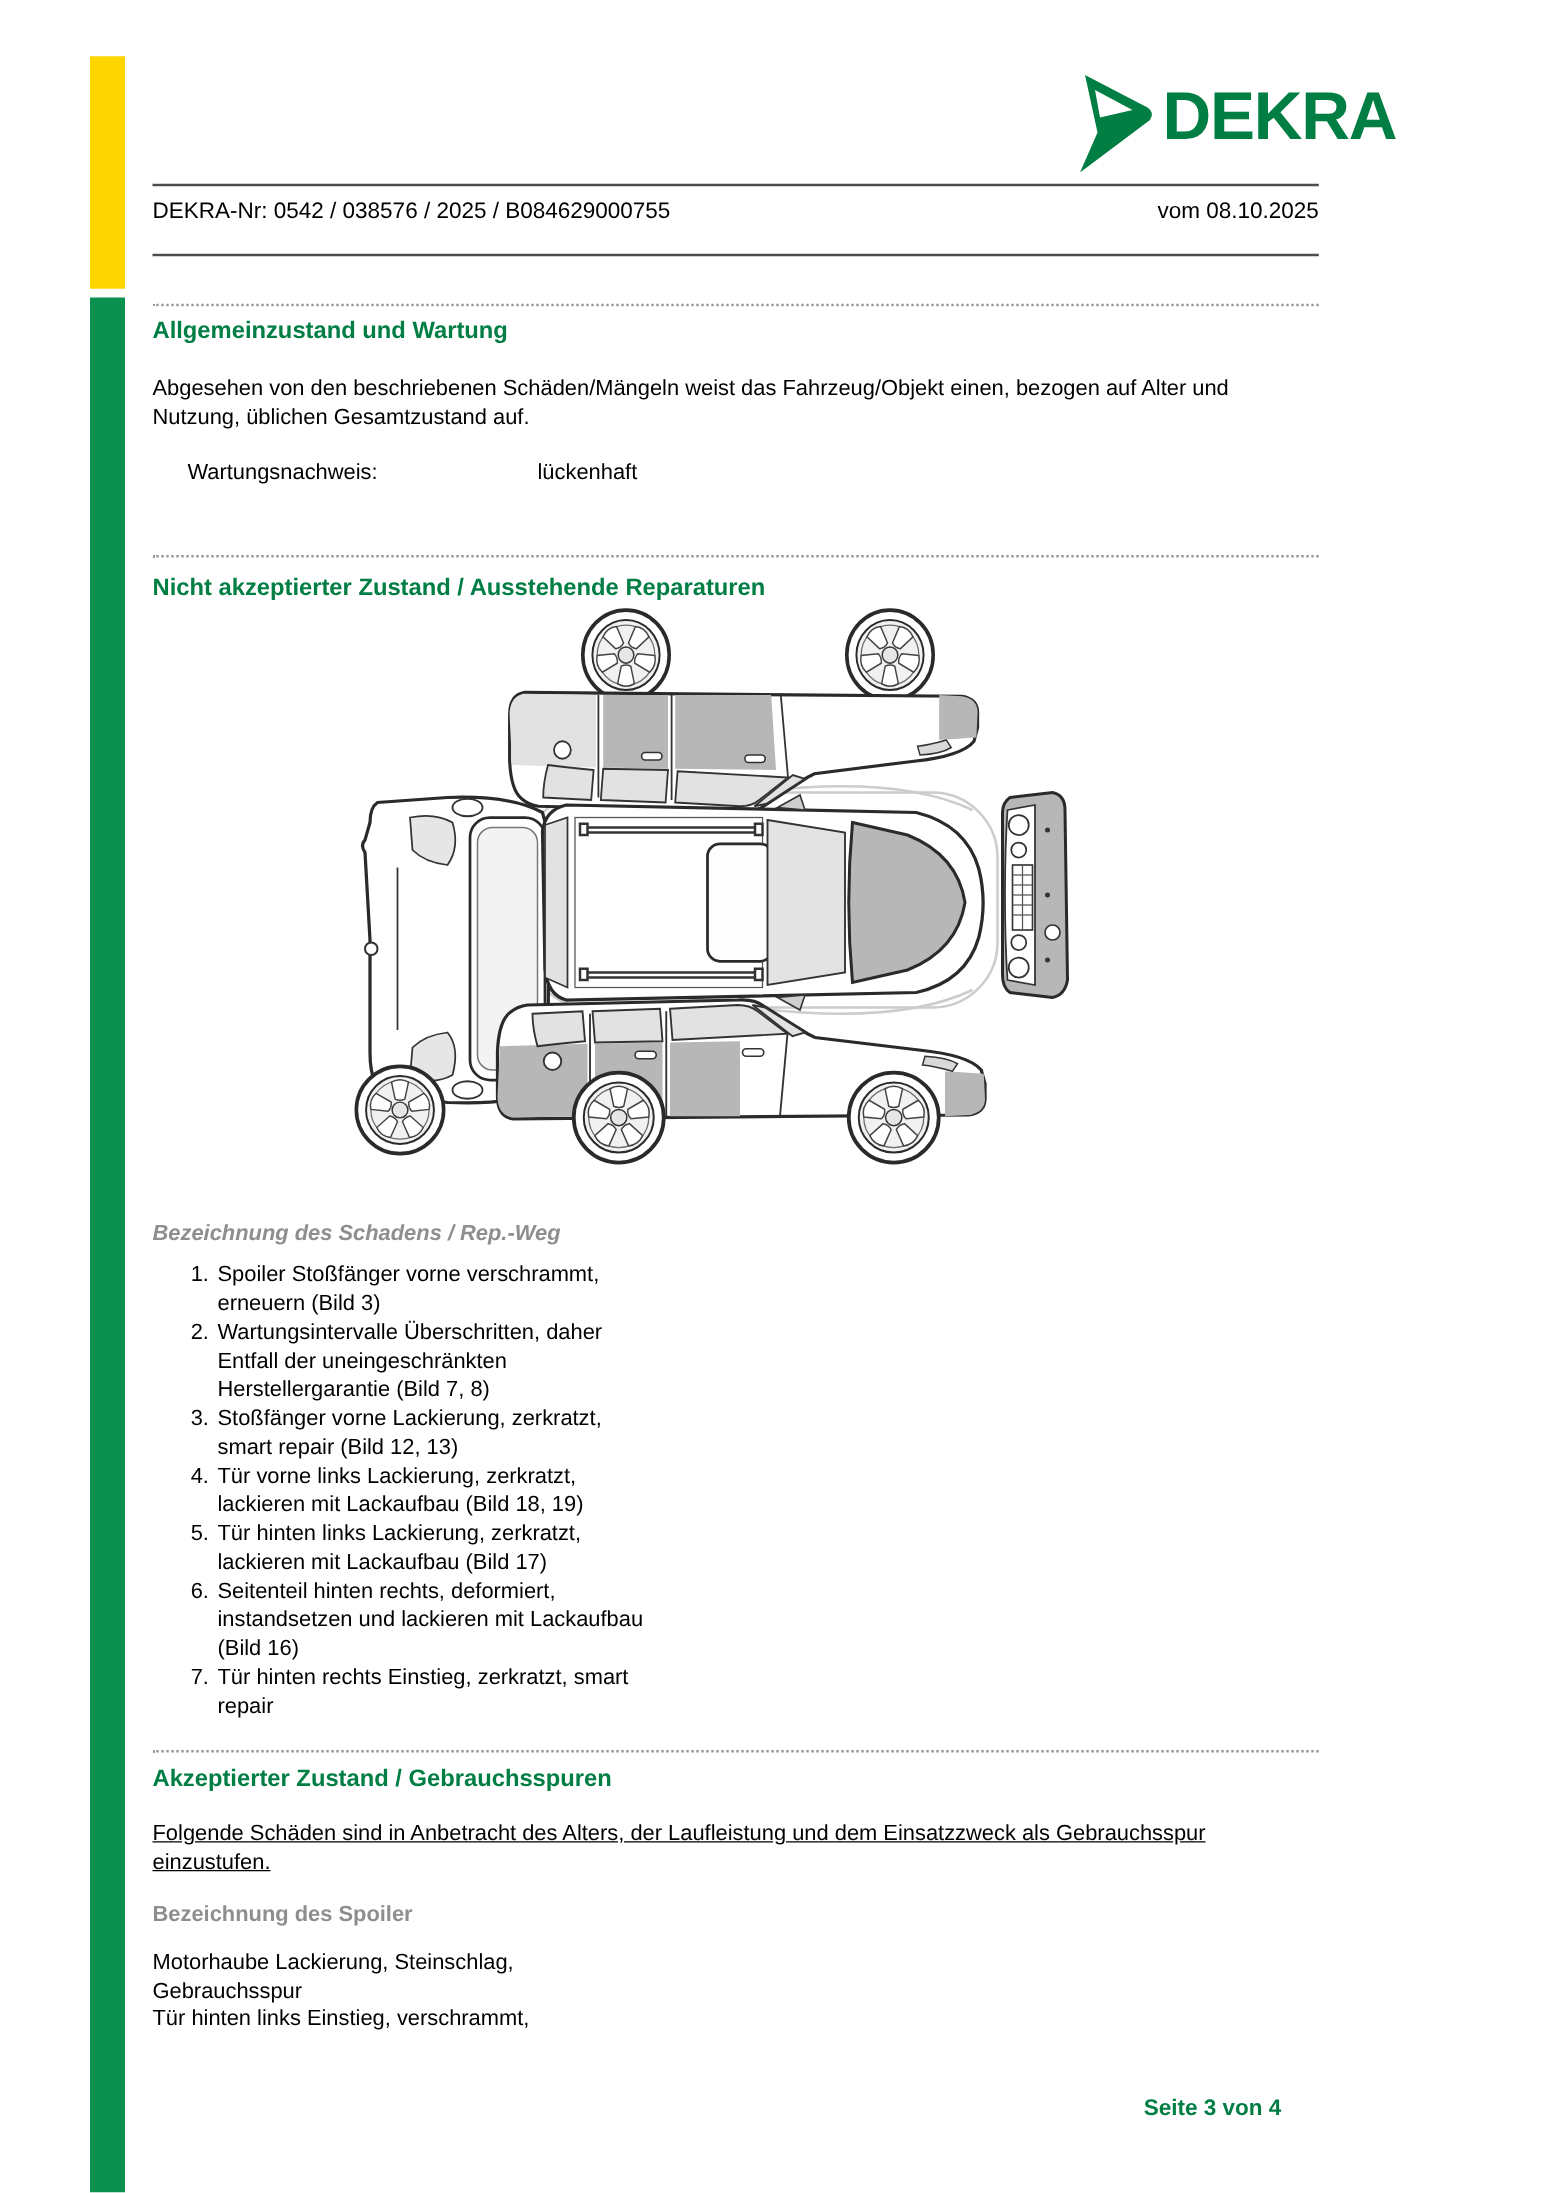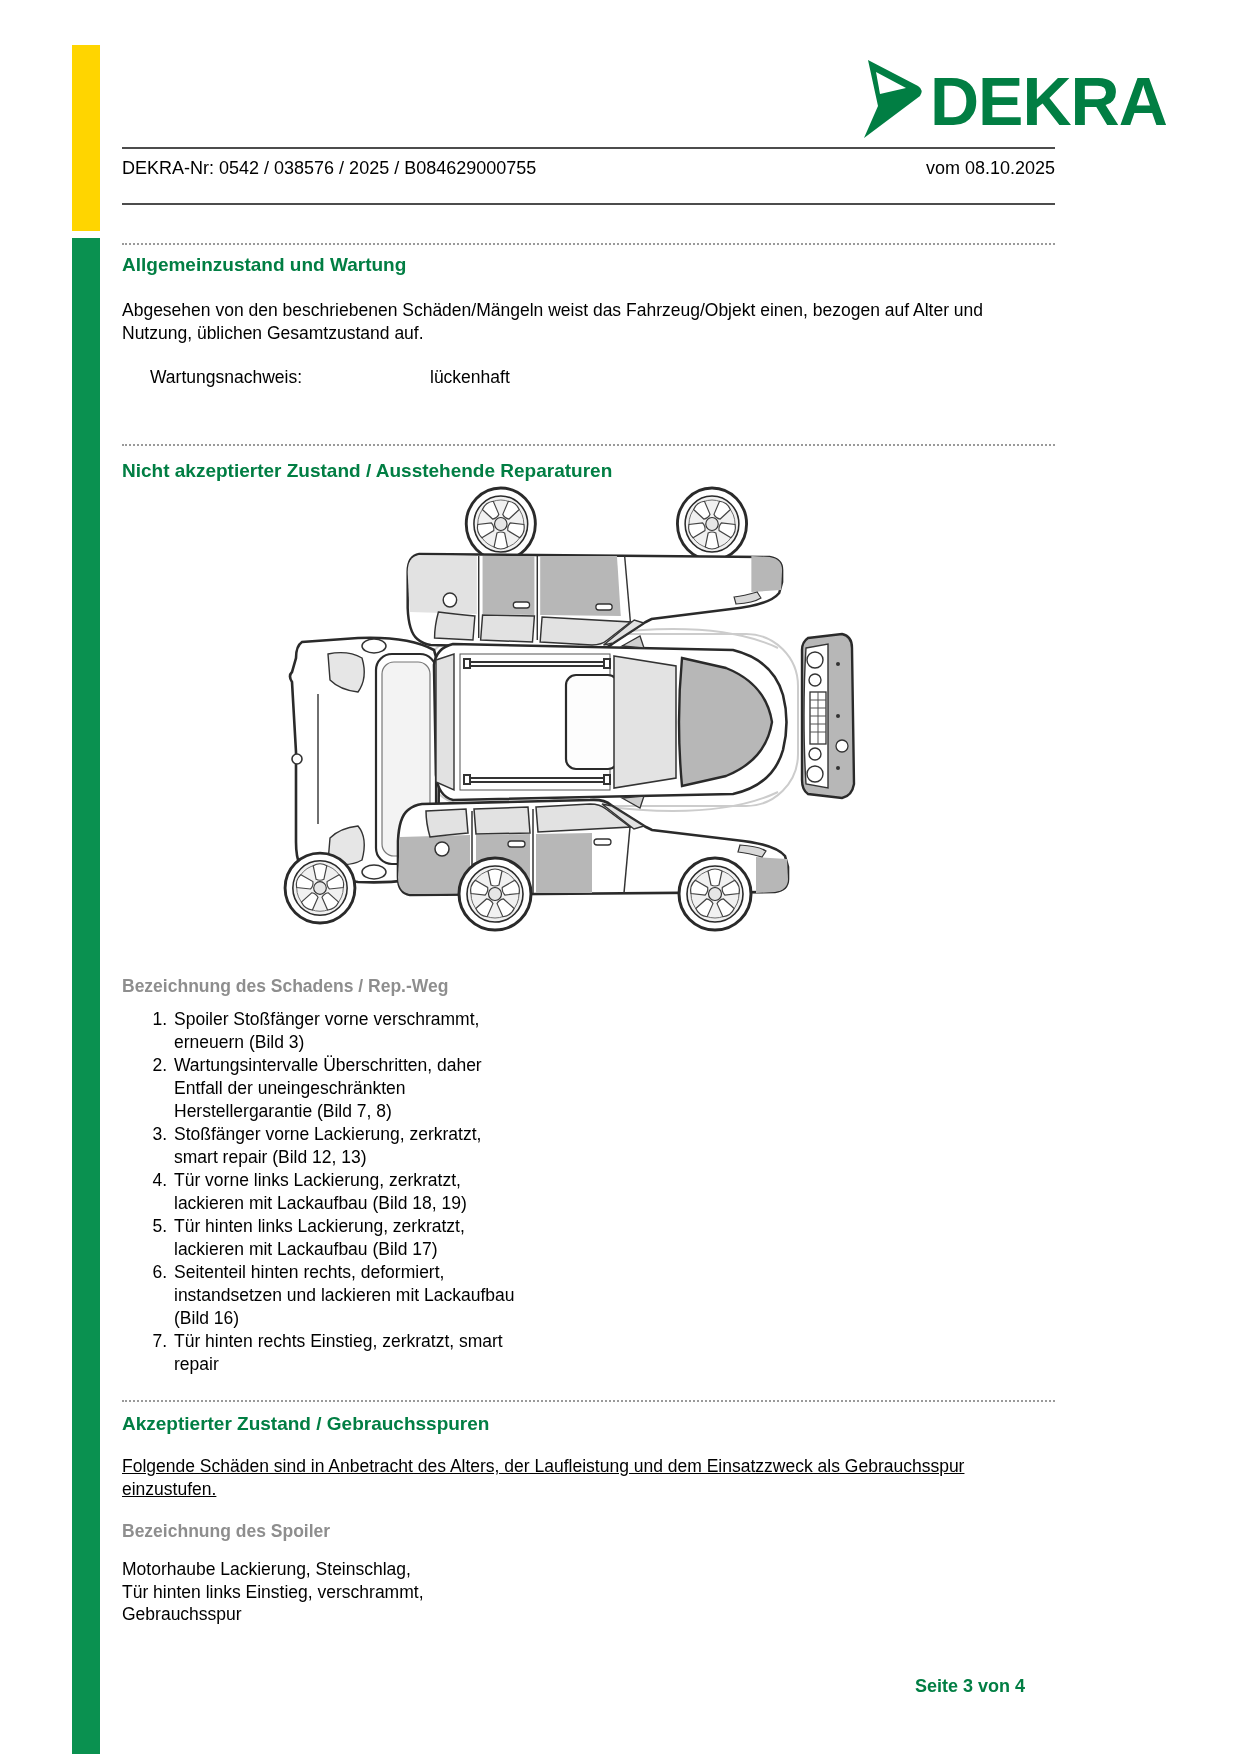--- a/index.html
+++ b/index.html
@@ -6,40 +6,40 @@
   body{
     width:1241px;height:1754px;position:relative;background:#fff;
     font-family:"Liberation Sans","DejaVu Sans",sans-serif;color:#000;
     overflow:hidden;
   }
   .abs{position:absolute;}
   
   .bar-yellow{left:72px;top:45px;width:28px;height:186px;}
   .bar-green{left:72px;top:238px;width:28px;height:1516px;}
   
-  .logo-text{left:930px;top:62px;font-size:68px;font-weight:bold;letter-spacing:-1px;}
+  .logo-text{left:930px;top:62px;font-size:54px;font-weight:bold;letter-spacing:-1px;}
   .rule1{left:122px;top:147px;width:933px;height:0;border-top:2px solid #4c4c4c;}
   .rule2{left:122px;top:203px;width:933px;height:0;border-top:2px solid #4c4c4c;}
   .doc-nr{left:122px;top:158px;font-size:18px;}
   .doc-date{top:158px;right:186px;font-size:18px;}
   
   .dotted{left:122px;width:933px;height:0;border-top:2px dotted #9a9a9a;}
   .d1{top:243px}.d2{top:444px}.d3{top:1400px}
   h2.sec{margin:0;font-size:19px;font-weight:bold;position:absolute;left:122px;}
   .h-general{top:254px;}
   .h-na{top:460px;}
   .h-acc{top:1413px;}
   .para{left:122px;width:933px;font-size:17.5px;line-height:1.32;}
   .p1{top:299px;}
   .p2{top:1455px;text-decoration:underline;}
   .kv{left:122px;top:366px;font-size:17.5px;line-height:23px;}
   .kv .row{display:flex;margin-left:28px;}
   .kv .lbl{width:280px;}
   .gray-sub{position:absolute;left:122px;font-size:17.5px;font-weight:bold;color:#8e8e8e;}
-  .gs1{top:976px;}
+  .gs1{top:976px;font-style:italic;}
   .gs2{top:1521px;}
   ol.damage{position:absolute;left:122px;top:1008px;margin:0;padding:0 0 0 50px;
     width:348px;font-size:17.5px;line-height:23px;}
   ol.damage li{margin:0;padding:0 0 0 2px;}
   .acc-lines{left:122px;top:1558px;font-size:17.5px;line-height:22.5px;width:500px;}
   .footer-page{top:1676px;right:216px;font-size:18px;font-weight:bold;}
 </style>
 </head>
 <body>
 
@@ -215,17 +215,17 @@
   <li>Seitenteil hinten rechts, deformiert, instandsetzen und lackieren mit Lackaufbau (Bild 16)</li>
   <li>Tür hinten rechts Einstieg, zerkratzt, smart repair</li>
 </ol>
 
 <div class="abs dotted d3"></div>
 <h2 class="sec h-acc" style="color:#017E43;">Akzeptierter Zustand / Gebrauchsspuren</h2>
 <div class="abs para p2">Folgende Schäden sind in Anbetracht des Alters, der Laufleistung und dem Einsatzzweck als Gebrauchsspur einzustufen.</div>
 <div class="gray-sub gs2">Bezeichnung des Spoiler</div>
 <div class="abs acc-lines">
   <div>Motorhaube Lackierung, Steinschlag,</div>
+  <div>Gebrauchsspur</div>
   <div>Tür hinten links Einstieg, verschrammt,</div>
-  <div>Gebrauchsspur</div>
 </div>
 
 <div class="abs footer-page" style="color:#017E43;">Seite 3 von 4</div>
 
 </body></html>

